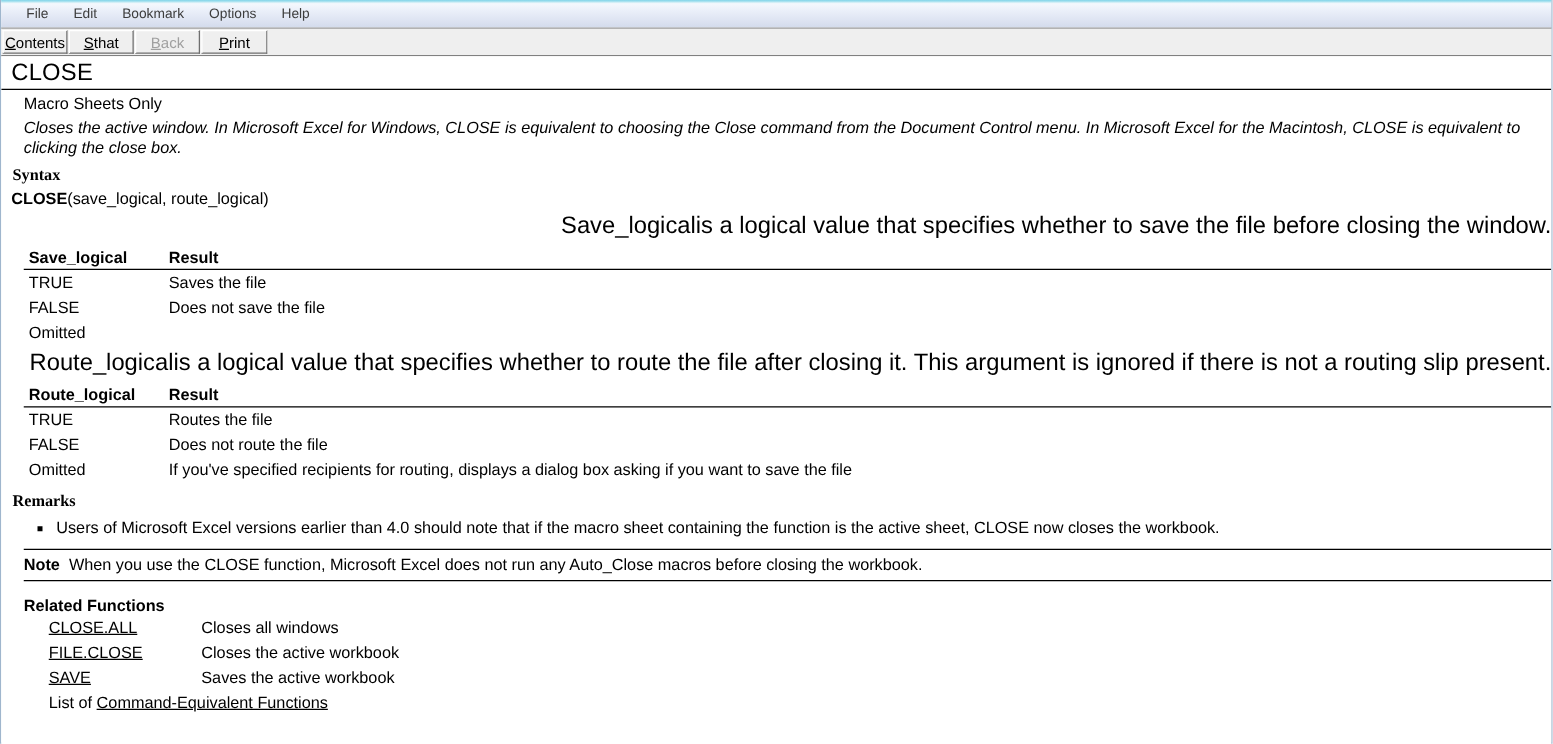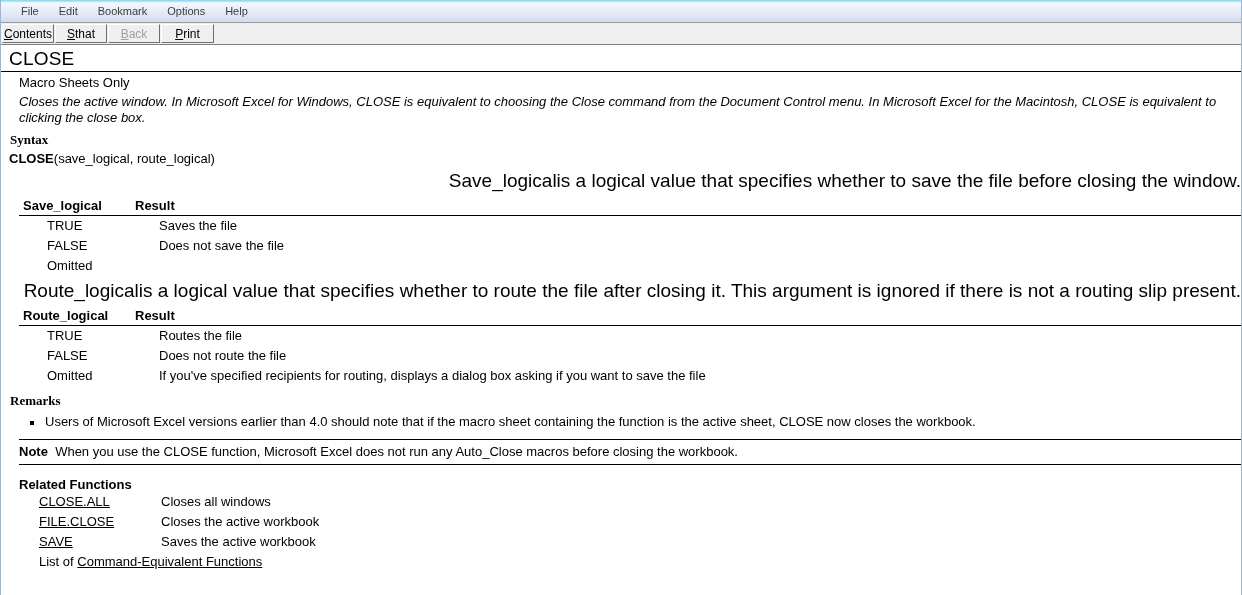--- a/index.html
+++ b/index.html
@@ -159,21 +159,20 @@
     display: flex;
     padding-left: 22px;
     font-weight: bold;
     font-size: 13px;
   }
   .tbl-row {
     display: flex;
     padding-left: 22px;
     font-size: 13px;
     line-height: 20px;
-    margin-left: 24px;
   }
   .col-a { width: 112px; flex: none; }
   .col-b { flex: 1; }
 
   
   .bullets { margin: 2px 0 0 0; padding: 0; list-style: none; }
   .bullets li {
     position: relative;
     padding: 3px 14px 0 44px;
     font-size: 13px;

